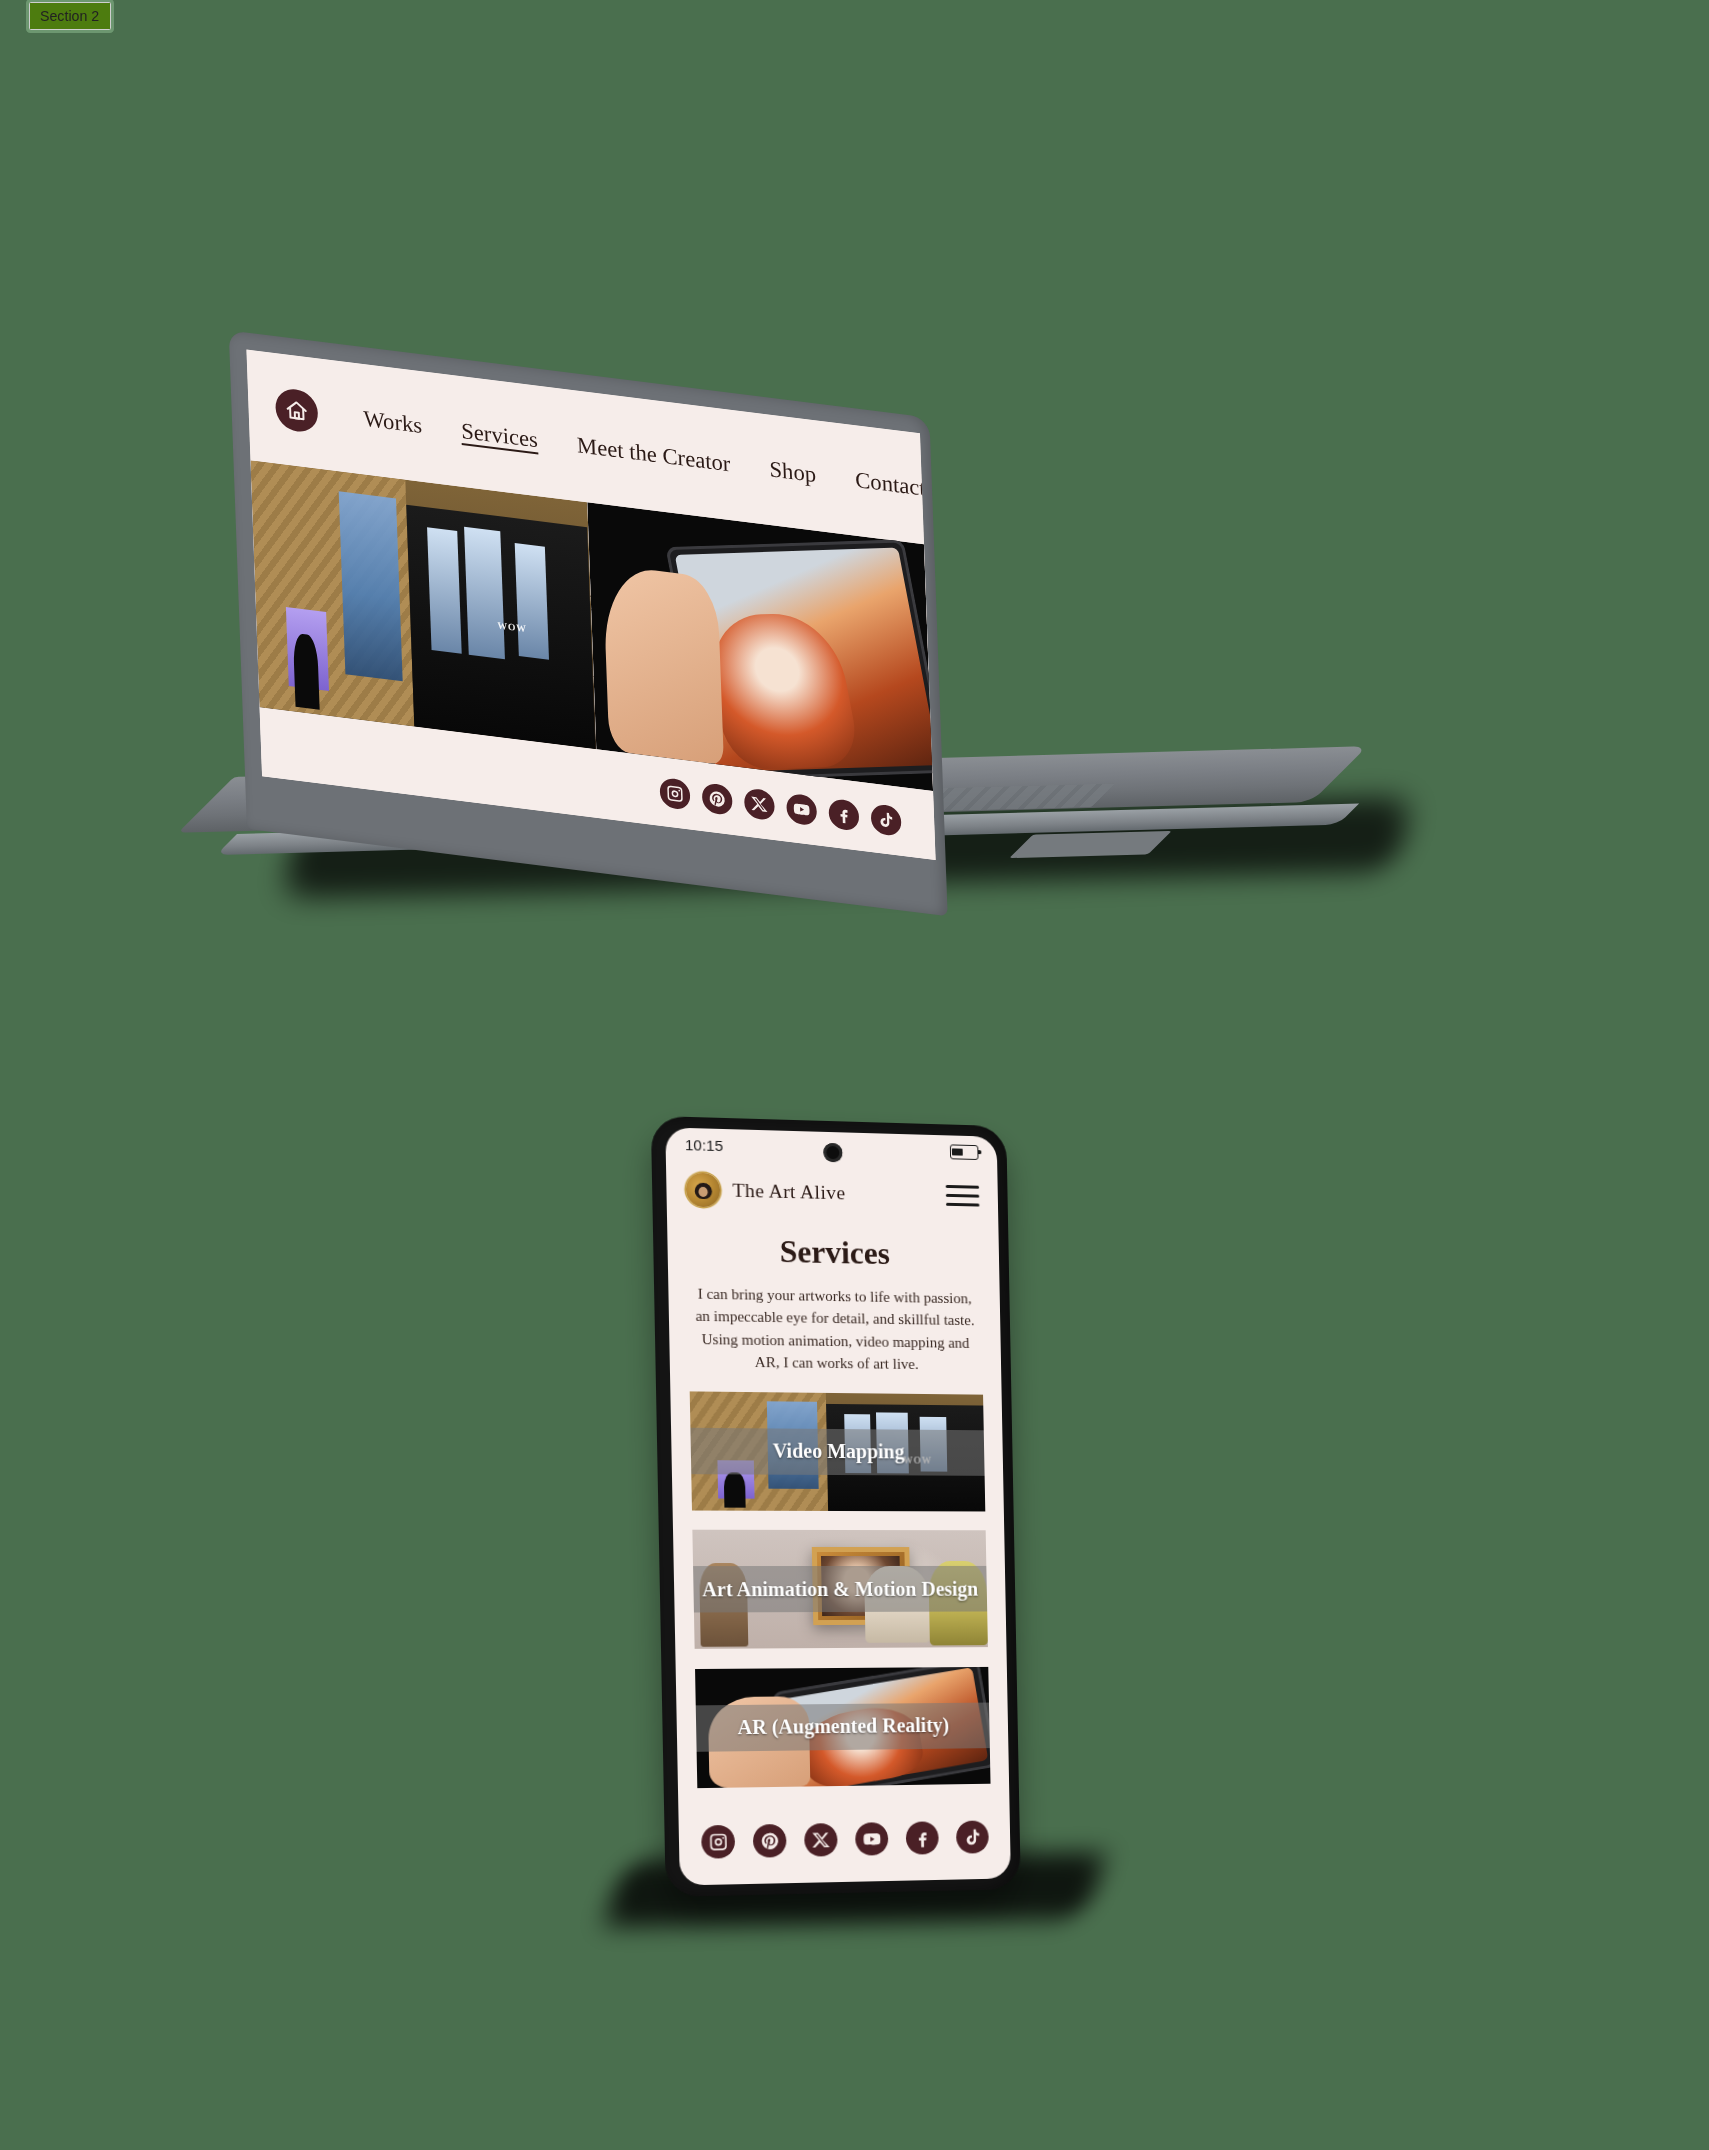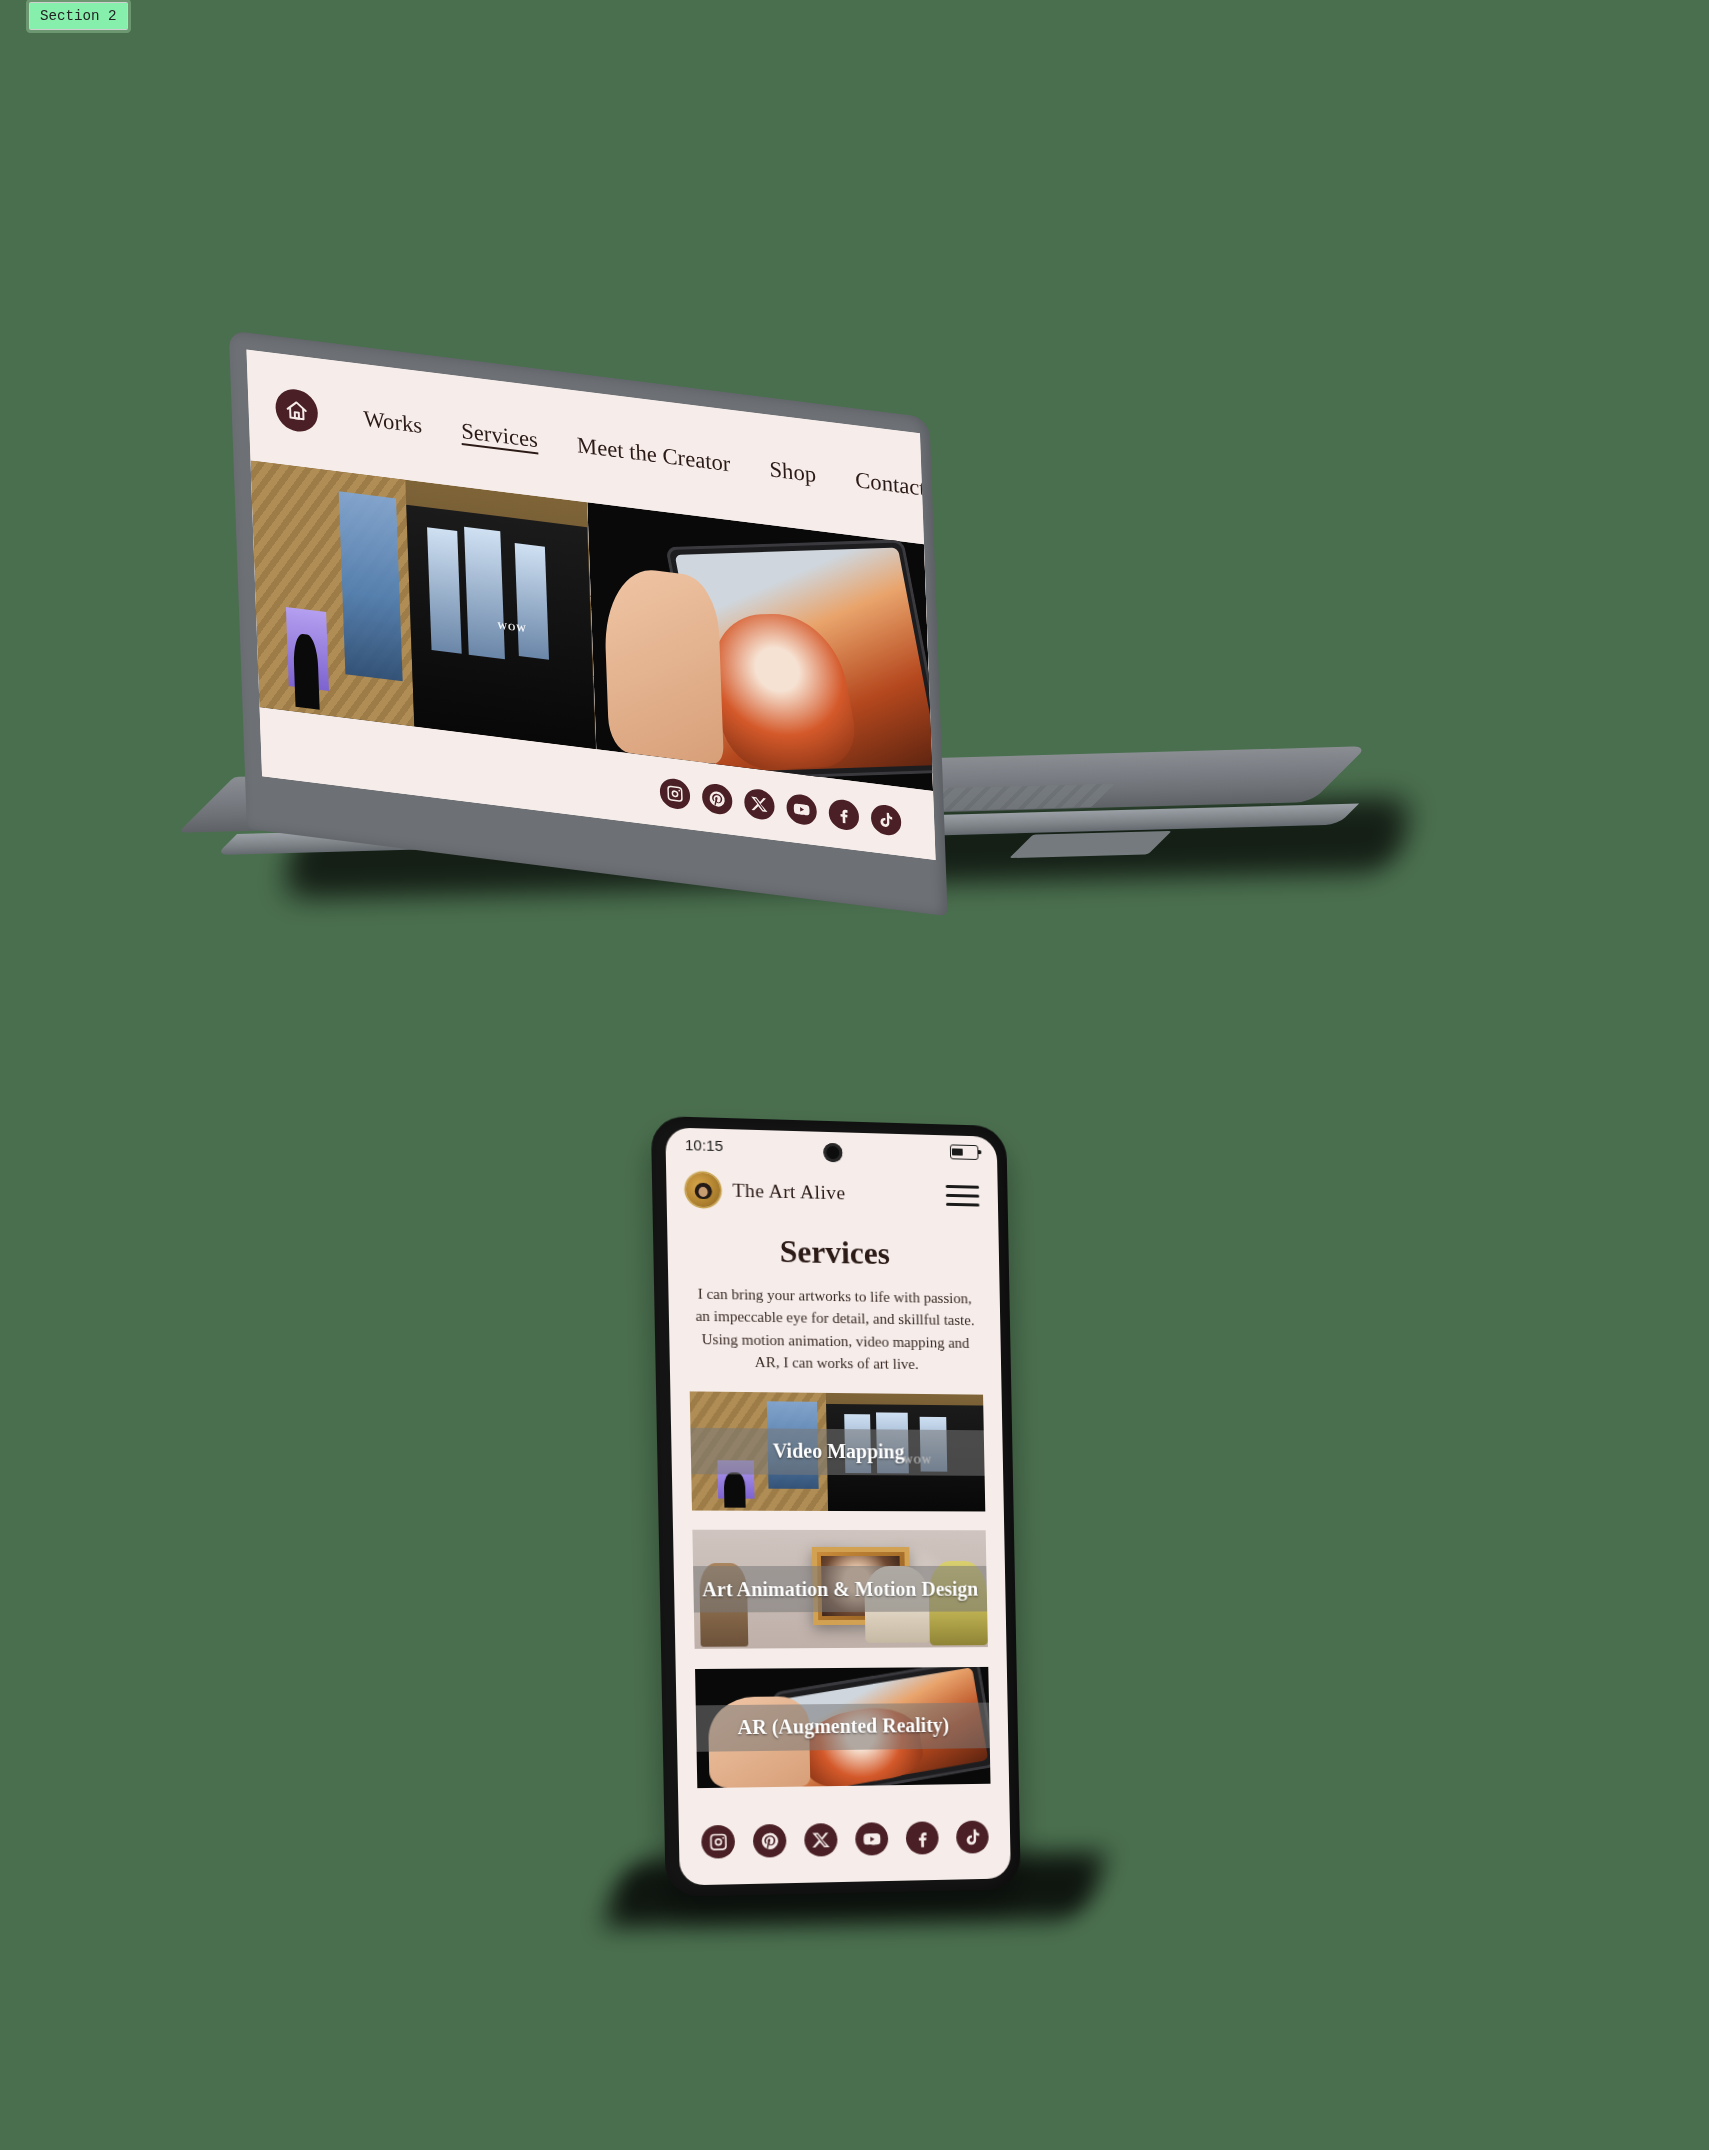--- a/index.html
+++ b/index.html
@@ -5,22 +5,22 @@
   html,body{margin:0;padding:0;}
   body{
     width:1710px;height:2151px;
     background:#4a6f4e;
     font-family:"Liberation Serif", serif;
     overflow:hidden;
     position:relative;
   }
   .section-tag{
     position:absolute;left:28.5px;top:1.5px;
-    background:#86efac;border:0.7px solid #cfcfcf;
-    padding:5.2px 10.5px;font-family:Liberation Mono, monospace;
+    background:#4d7c0f;border:0.7px solid #cfcfcf;
+    padding:5.2px 10.5px;font-family:Liberation Sans, sans-serif;
     font-size:14.2px;color:#222;border-radius:1.5px;z-index:90;
     box-shadow:0 0 0 3px rgba(200,255,200,.28);
   }
 
   
   .laptop-wrap{position:absolute;left:247px;top:330px;width:1215px;height:622px;}
   .laptop-shadow{
     position:absolute;left:45px;top:480px;width:1110px;height:75px;
     background:rgba(0,0,0,.72);filter:blur(13.5px);
     transform:skewX(-14deg) rotate(-1.4deg);border-radius:30px;

